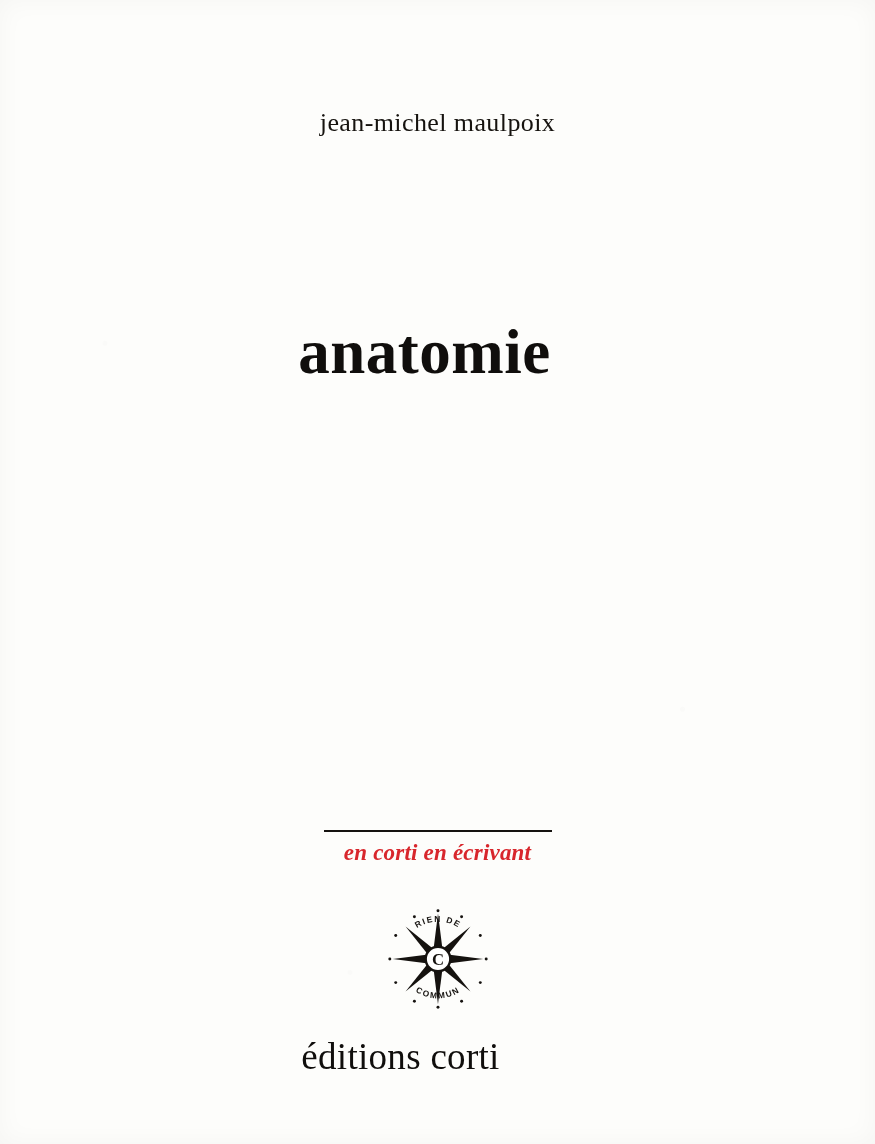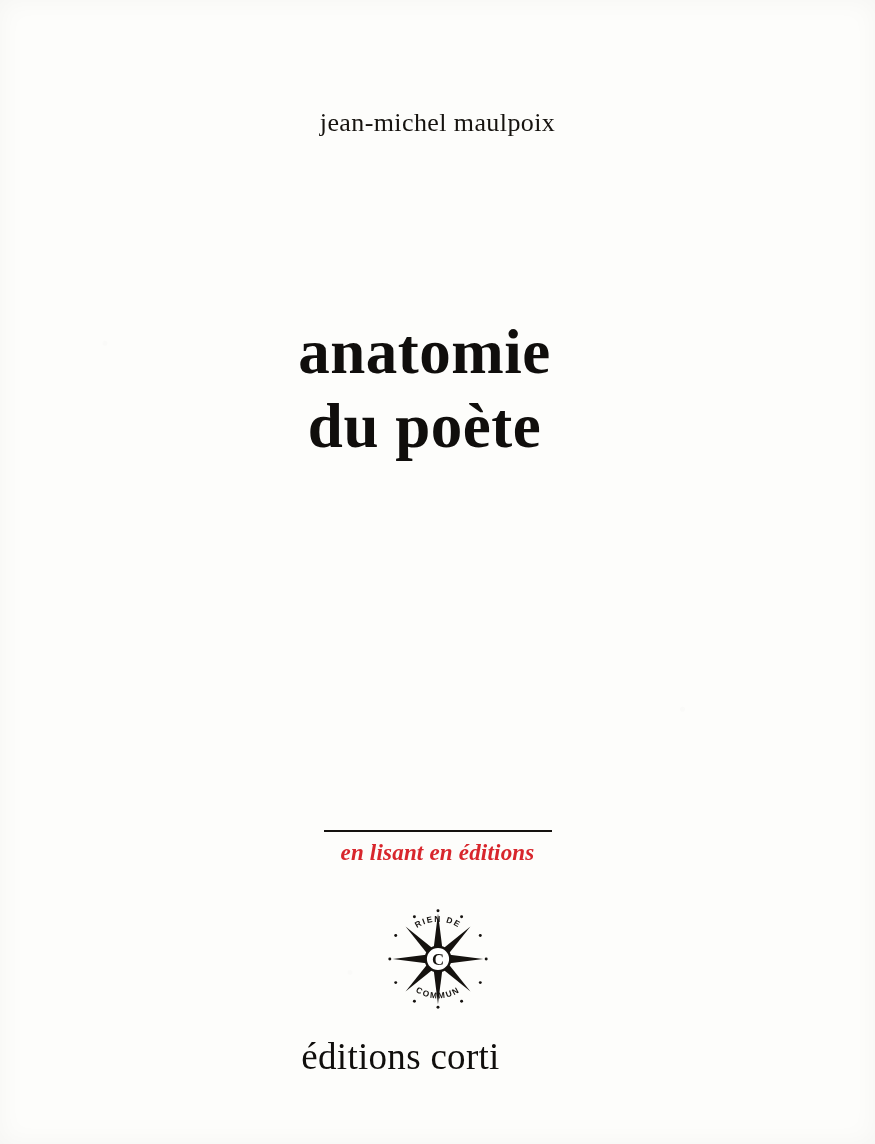--- a/index.html
+++ b/index.html
@@ -112,26 +112,25 @@
 </style>
 </head>
 <body>
 
 <div class="page">
 
   <div class="author">jean-michel maulpoix</div>
 
   <div class="title-block">
     <div class="title-line">anatomie</div>
-    <div class="title-line">du poète</div>
   </div>
 
   <div class="collection-block">
     <div class="rule"></div>
-    <div class="collection-name">en lisant en éditions</div>
+    <div class="collection-name">en corti en écrivant</div>
   </div>
 
   <div class="logo-wrap">
     <div class="logo">
       <svg viewBox="0 0 120 120" width="118" height="118" aria-hidden="true">
         <defs>
           <path id="arcTop" d="M 22,60 A 38,38 0 0 1 98,60" fill="none"></path>
           <path id="arcBottom" d="M 20,60 A 40,40 0 0 0 100,60" fill="none"></path>
         </defs>
 

